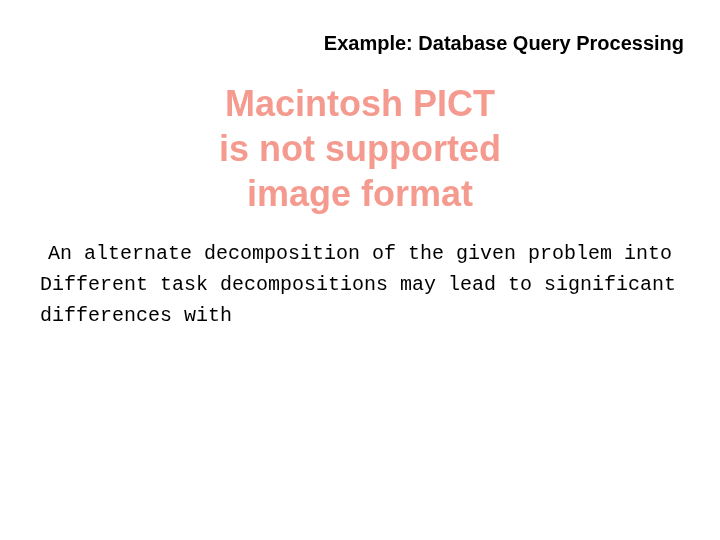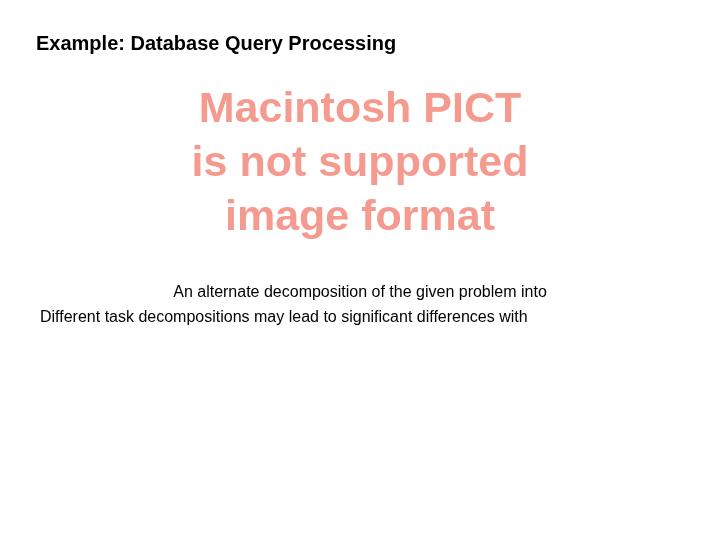--- a/index.html
+++ b/index.html
@@ -1,21 +1,21 @@
 <!DOCTYPE html>
 <html><head>
 <meta charset="utf-8">
 <style>
   * { margin: 0; padding: 0; box-sizing: border-box; }
   html, body { width: 720px; height: 540px; background: #ffffff; font-family: Arial, Helvetica, sans-serif; color: #000; }
   .slide { width: 720px; height: 540px; position: relative; padding: 28px 36px 28px 36px; }
-  .title { text-align: left; font-weight: bold; font-size: 20px; margin-bottom: 26px; margin-top: 4px; }
+  .title { text-align: right; font-weight: bold; font-size: 20px; margin-bottom: 26px; margin-top: 4px; }
   .intro { font-size: 16px; line-height: 1.8; margin-bottom: 34px; padding-left: 4px; }
-  .pict-placeholder { text-align: center; font-weight: bold; font-size: 43px; line-height: 1.25; margin-top: 16px; margin-bottom: 38px; }
-  .caption-block { font-size: 16px; line-height: 1.55; }
+  .pict-placeholder { text-align: center; font-weight: bold; font-size: 36px; line-height: 1.25; margin-top: 16px; margin-bottom: 22px; }
+  .caption-block { font-size: 20px; line-height: 1.55; font-family: Liberation Mono, monospace; }
   .caption-line-center { text-align: center; }
   .caption-line-left { text-align: left; padding-left: 4px; }
   .caption-final { text-align: left; padding-left: 30px; margin-top: 16px; }
 </style>
 </head>
 <body>
 
 <div class="slide">
 
   <h1 class="title">Example: Database Query Processing</h1>

